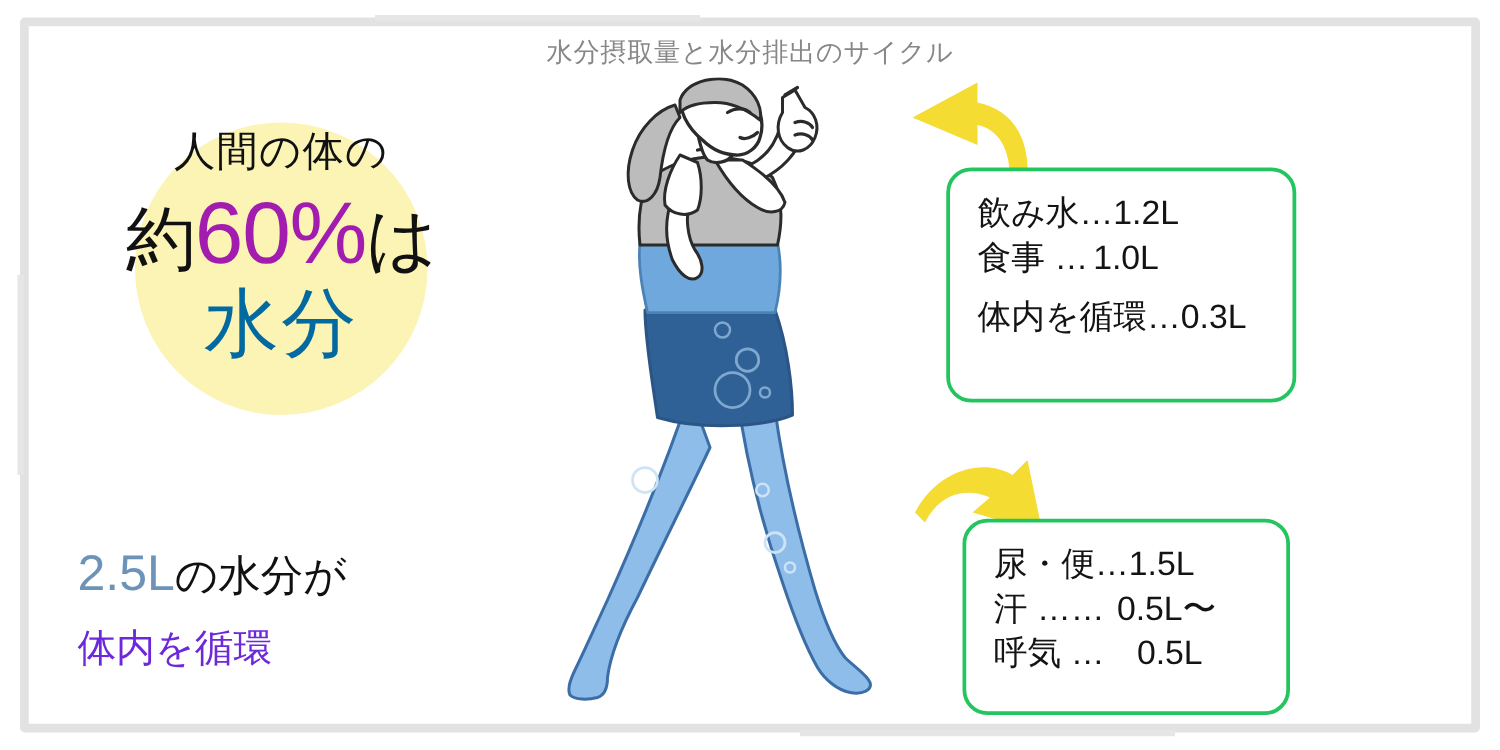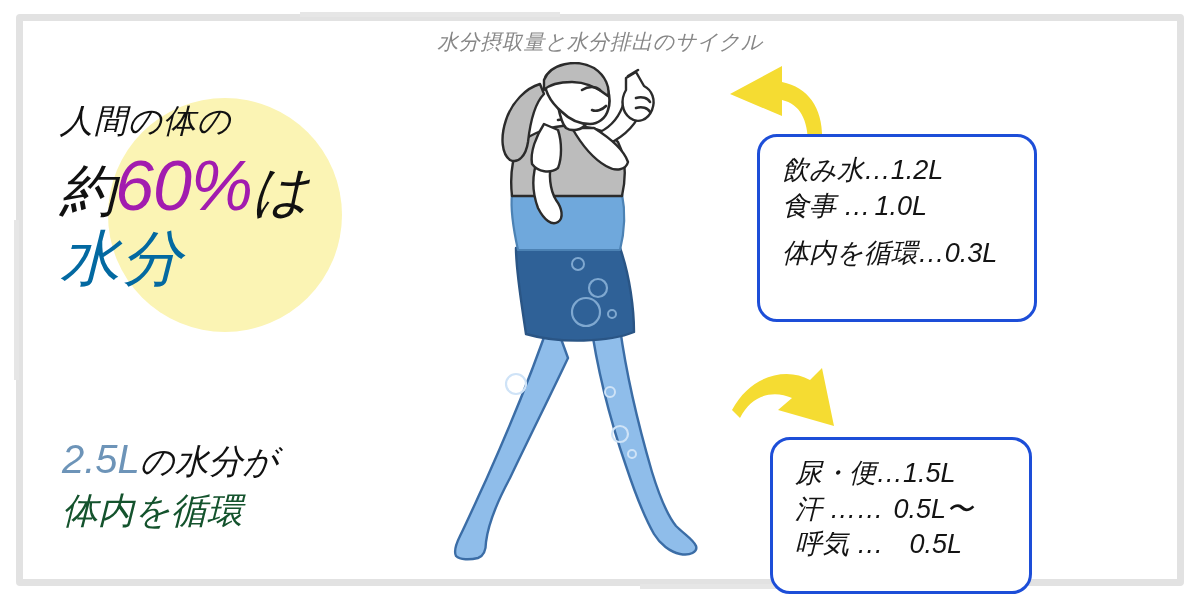--- a/index.html
+++ b/index.html
@@ -9,21 +9,20 @@
   }
   body {
     font-family: "Liberation Sans", "DejaVu Sans", sans-serif;
   }
   #canvas {
     position: relative;
     width: 1200px;
     height: 600px;
     background: #ffffff;
     overflow: hidden;
-    font-style: italic;
   }
 
   
   .frame {
     position: absolute;
     left: 16px;
     top: 14px;
     width: 1168px;
     height: 572px;
     border: 7px solid #e2e2e2;
@@ -56,20 +55,21 @@
     width: 234px;
     height: 234px;
     border-radius: 50%;
     background: #fbf4b4;
   }
   .headline {
     position: absolute;
     left: 60px;
     top: 104px;
     width: 330px;
+    text-align: center;
     line-height: 1;
   }
   .hl-line1 {
     font-size: 33px;
     color: #111111;
     letter-spacing: 1px;
   }
   .hl-line2 {
     margin-top: 14px;
     font-size: 56px;
@@ -100,53 +100,53 @@
     font-size: 34px;
     color: #111111;
     white-space: nowrap;
   }
   .circ-line1 .vol {
     color: #6d94b8;
     font-size: 40px;
     letter-spacing: 0px;
   }
   .circ-line2 {
-    font-size: 36px;
-    color: #14532d;
-    margin-top: 4px;
+    font-size: 31px;
+    color: #6d28d9;
+    margin-top: 16px;
   }
 
   
   .person {
     position: absolute;
     left: 440px;
     top: 62px;
     width: 300px;
     height: 510px;
   }
   .person svg { display: block; }
 
   
   .callout {
     position: absolute;
-    border: 3px solid #1d4ed8;
+    border: 3px solid #22c55e;
     border-radius: 20px;
     background: #ffffff;
     box-sizing: border-box;
   }
   .callout-intake {
     left: 757px;
     top: 134px;
     width: 280px;
     height: 188px;
     padding: 16px 0 0 22px;
   }
   .callout-output {
     left: 770px;
-    top: 437px;
+    top: 415px;
     width: 262px;
     height: 157px;
     padding: 16px 0 0 22px;
   }
   .co-row {
     font-size: 27px;
     color: #141414;
     line-height: 1.32;
     white-space: nowrap;
   }

